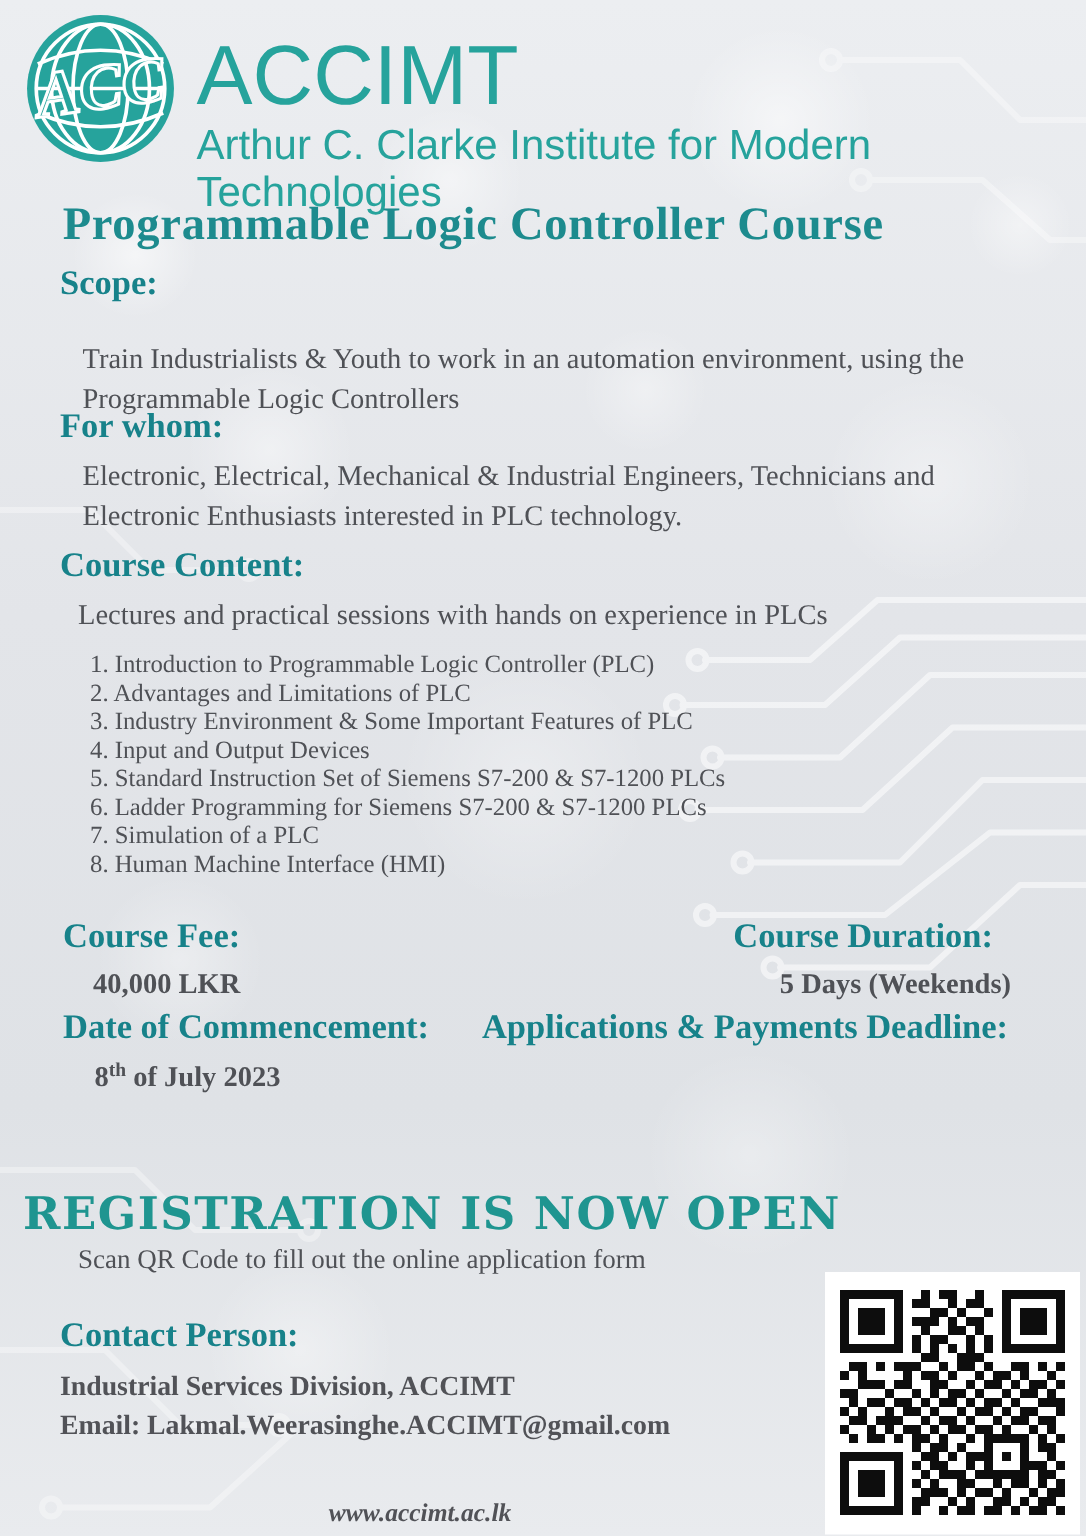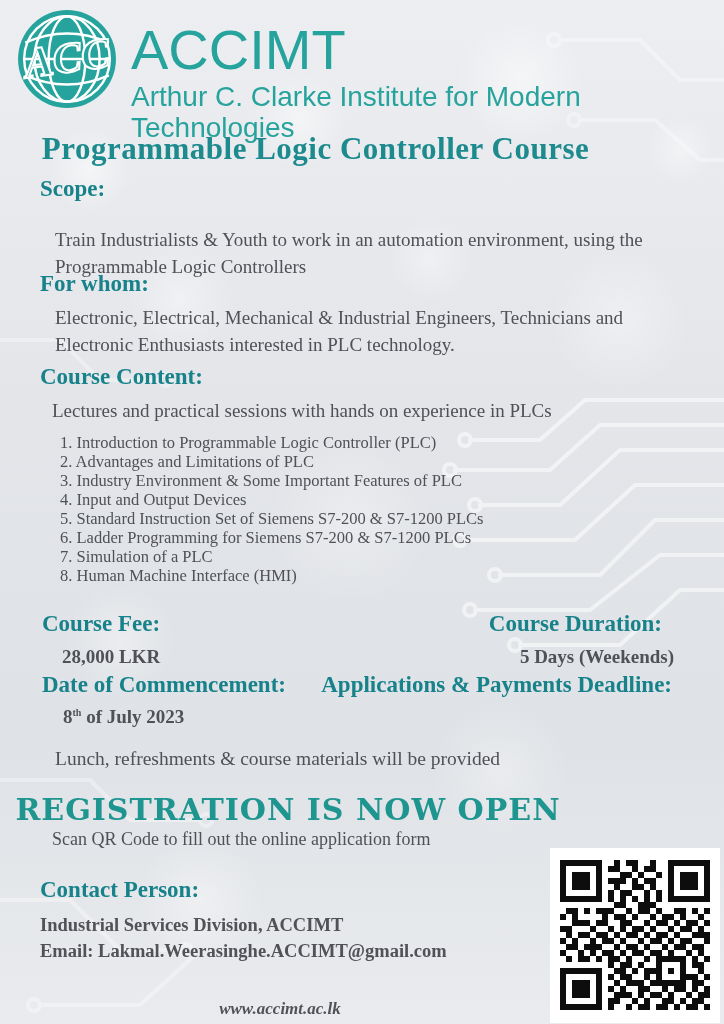--- a/index.html
+++ b/index.html
@@ -59,21 +59,21 @@
   .course-list .list-item{line-height:19px;}
 
   .fee-h{top:611px;left:42px;}
   .fee-v{top:644px;left:62px;font-size:19px;}
   .dur-h{top:611px;right:62px;text-align:right;}
   .dur-v{top:644px;right:50px;font-size:19px;text-align:right;}
   .comm-h{top:672px;left:42px;}
   .comm-v{top:704px;left:63px;font-size:19px;}
   .dead-h{top:672px;right:52px;text-align:right;}
   .dead-v{top:700px;right:94px;font-size:19px;text-align:right;}
-  .date sup{font-size:10px;}
+  .date sup{font-size:13px;}
 
   .provided{top:748px;left:55px;font-size:19.5px;color:var(--body-gray);}
   .banner{top:792px;left:0;width:576px;text-align:center;font-size:30px;font-weight:bold;color:var(--teal-banner);letter-spacing:1px;font-family:"DejaVu Serif",serif;}
   .scan{top:829px;left:40px;font-size:18px;color:var(--body-gray);margin-left:12px;}
   .contact-h{top:877px;left:40px;}
   .contact-lines{top:912px;left:40px;width:500px;font-size:18.5px;font-weight:bold;color:var(--contact-gray);}
   .contact-lines .list-item{line-height:26px;}
   .website{top:999px;left:40px;width:480px;text-align:center;font-size:17px;font-weight:bold;font-style:italic;color:var(--contact-gray);}
 
   
@@ -155,31 +155,30 @@
       <div class="list-item">2. Advantages and Limitations of PLC</div>
       <div class="list-item">3. Industry Environment &amp; Some Important Features of PLC</div>
       <div class="list-item">4. Input and Output Devices</div>
       <div class="list-item">5. Standard Instruction Set of Siemens S7-200 &amp; S7-1200 PLCs</div>
       <div class="list-item">6. Ladder Programming for Siemens S7-200 &amp; S7-1200 PLCs</div>
       <div class="list-item">7. Simulation of a PLC</div>
       <div class="list-item">8. Human Machine Interface (HMI)</div>
     </div>
 
   <div class="abs sec-heading fee-h">Course Fee:</div>
-  <div class="abs body-text bold fee-v">28,000 LKR</div>
+  <div class="abs body-text bold fee-v">40,000 LKR</div>
 
   <div class="abs sec-heading dur-h">Course Duration:</div>
   <div class="abs body-text bold dur-v">5 Days (Weekends)</div>
 
   <div class="abs sec-heading comm-h">Date of Commencement:</div>
   <div class="abs body-text bold comm-v date"><span>8</span><sup>th</sup><span> of July 2023</span></div>
 
   <div class="abs sec-heading dead-h">Applications &amp; Payments Deadline:</div>
 
-  <div class="abs provided">Lunch, refreshments &amp; course materials will be provided</div>
   <div class="abs banner">REGISTRATION IS NOW OPEN</div>
   <div class="abs scan">Scan QR Code to fill out the online application form</div>
 
   <div class="abs sec-heading contact-h">Contact Person:</div>
   <div class="abs contact-lines">
       <div class="list-item">Industrial Services Division, ACCIMT</div>
       <div class="list-item">Email: Lakmal.Weerasinghe.ACCIMT@gmail.com</div>
     </div>
   <div class="abs website">www.accimt.ac.lk</div>
 

